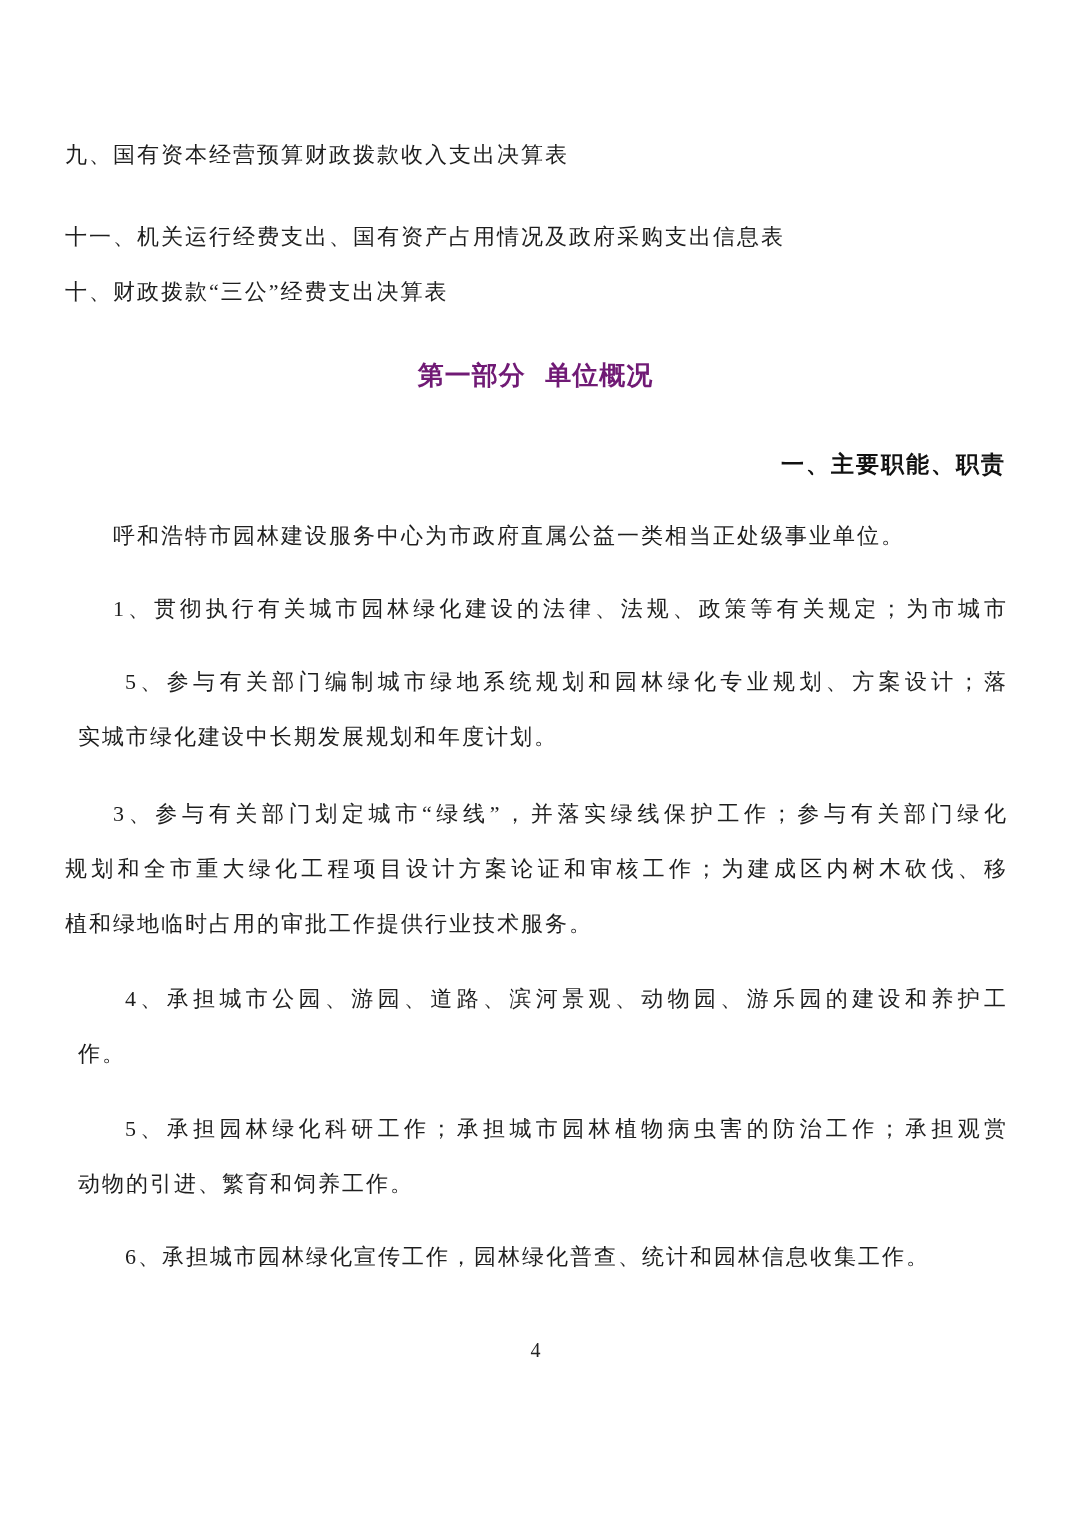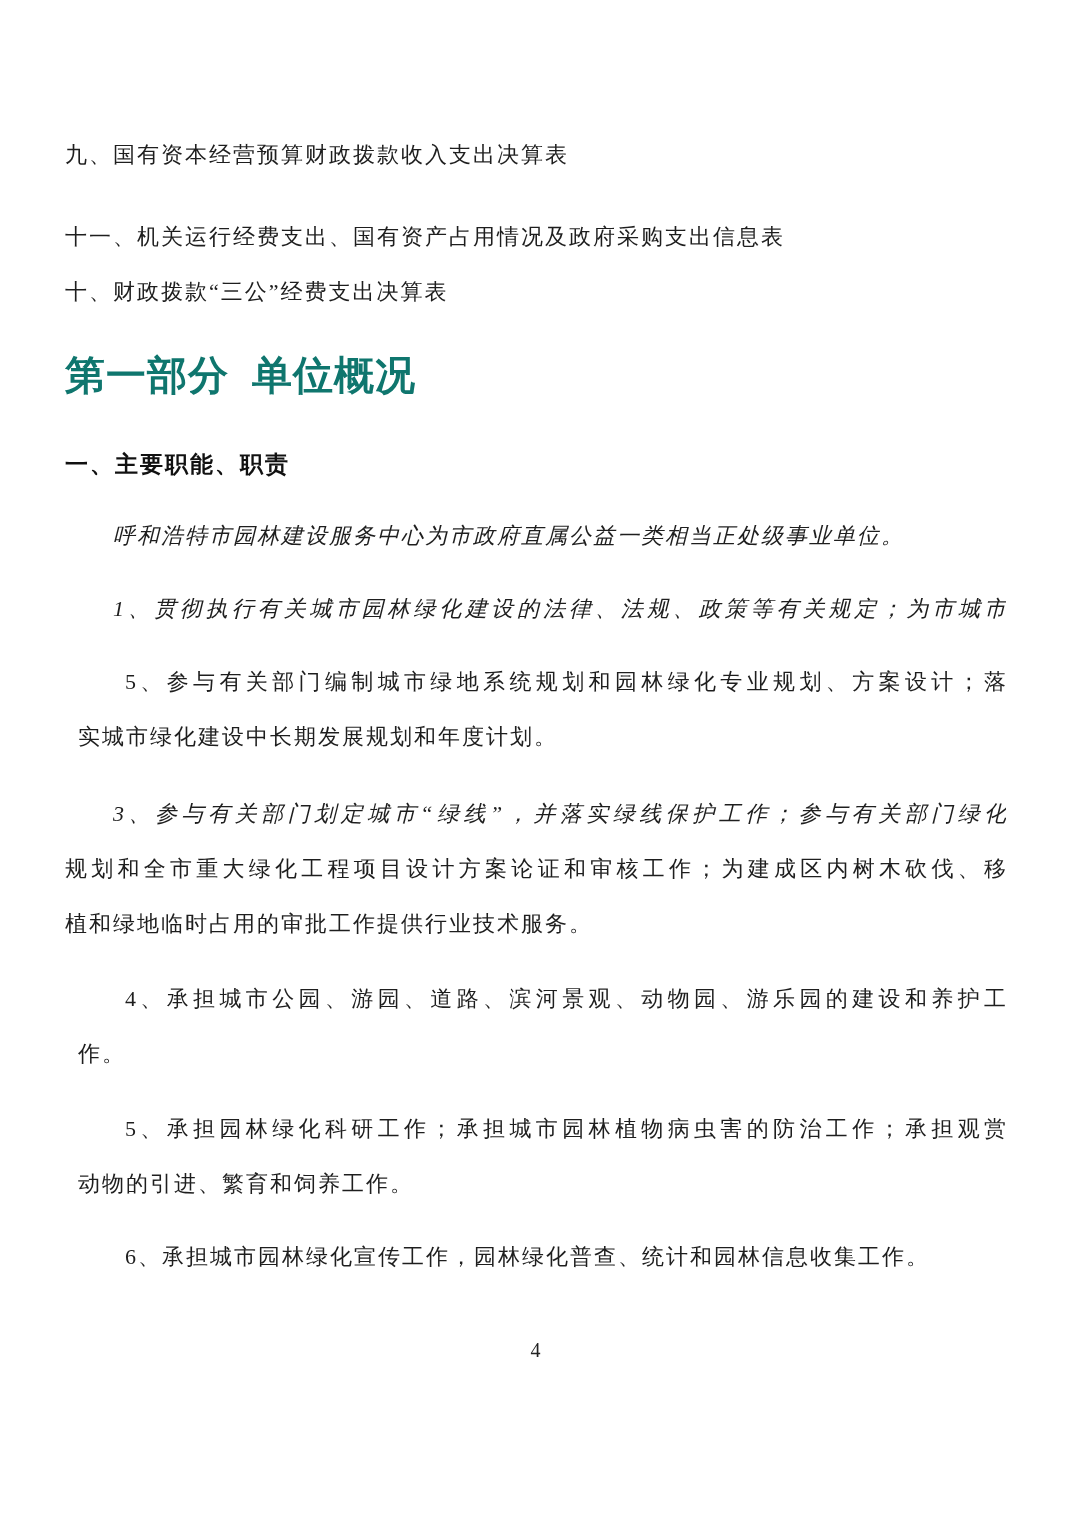--- a/index.html
+++ b/index.html
@@ -30,44 +30,46 @@
     white-space: nowrap;
     overflow: hidden;
   }
   
   .line.fill {
     white-space: normal;
     letter-spacing: normal;
     text-align-last: justify;
   }
   
-  .fl1 { padding-left: 48px; font-style: italic; }   
+  .fl1 { padding-left: 48px; }   
   .fl2 { padding-left: 60px; }   
   .cl2 { padding-left: 13px; }   
   .toc-line { margin-bottom: 27px; }
 
   .section-heading {
     margin: 22px 0 0 0;
-    font-size: 40px;
+    font-size: 26px;
     font-weight: bold;
     line-height: 60px;
     height: 60px;
+    text-align: center;
     letter-spacing: 1px;
     word-spacing: 12px;
-    color: #0f766e;
+    color: #701a75;
   }
   .subsection-heading {
     margin: 31px 0 0 0;
     font-family: "Liberation Sans", "DejaVu Sans", sans-serif;
     font-size: 23px;
     font-weight: bold;
     line-height: 55px;
     height: 55px;
     letter-spacing: 2px;
     color: #111111;
+    text-align: right;
   }
   .para { margin: 0; }
   .mt16 { margin-top: 16px; }
   .mt18 { margin-top: 18px; }
   .mt20 { margin-top: 20px; }
   .mt22 { margin-top: 22px; }
 
   .footer {
     margin-top: 48px;
     text-align: center;

